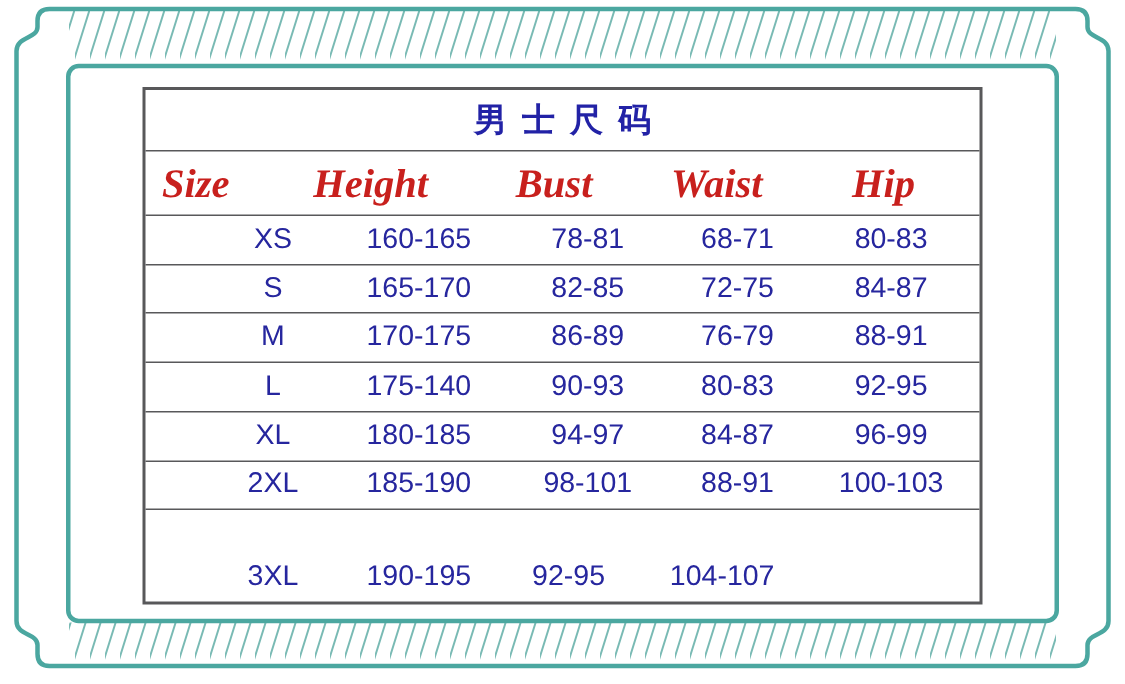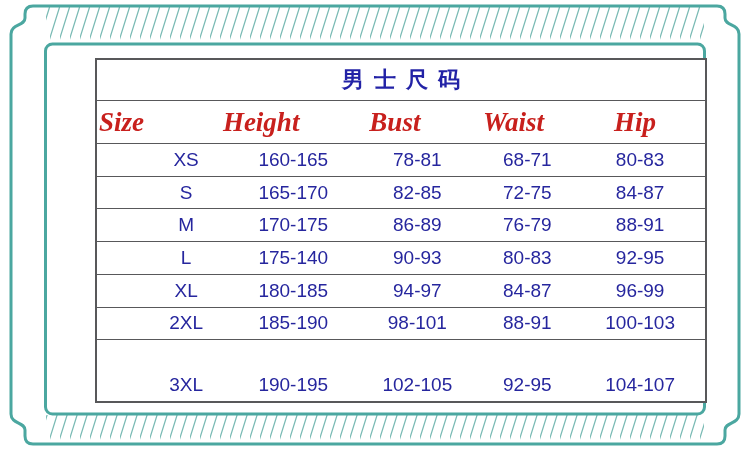--- a/index.html
+++ b/index.html
@@ -10,21 +10,21 @@
     background: #fff;
     overflow: hidden;
     font-family: "Liberation Sans", sans-serif;
   }
   .frame-svg { position: absolute; left: 0; top: 0; }
 
   .size-table {
     position: absolute;
     left: 95px;
     top: 58px;
-    width: 612px;
+    width: 560px;
     height: 345px;
     border: 2px solid #58585a;
     box-sizing: border-box;
     display: flex;
     flex-direction: column;
     background: #ffffff;
   }
   .trow {
     display: flex;
     align-items: center;
@@ -55,21 +55,21 @@
     font-size: 19px;
     font-weight: 500;
     padding-left: 44px;
   }
   .cell { text-align: center; box-sizing: border-box; }
   .c0 { width: 16%; }
   .c1 { width: 22%; }
   .c2 { width: 22%; }
   .c3 { width: 17%; }
   .c4 { width: 23%; }
-  .header-row .c0 { text-align: left; padding-left: 2px; }
+  .header-row .c0 { text-align: left; padding-left: 11px; }
 </style>
 </head>
 <body>
 
 <div class="stage">
 
   <svg class="frame-svg" width="750" height="456" viewBox="0 0 750 456">
     <defs>
       <pattern id="hatch" width="10" height="40" patternUnits="userSpaceOnUse">
         <path d="M 13,-4 L -2,44" stroke="#79bab4" stroke-width="1.3" fill="none"></path>
@@ -145,19 +145,18 @@
       <div class="cell c0">2XL</div>
       <div class="cell c1">185-190</div>
       <div class="cell c2">98-101</div>
       <div class="cell c3">88-91</div>
       <div class="cell c4">100-103</div>
     </div>
 
     <div class="trow data-row">
       <div class="cell c0">3XL</div>
       <div class="cell c1">190-195</div>
-      <div class="cell c2">102-105</div>
       <div class="cell c3">92-95</div>
       <div class="cell c4">104-107</div>
     </div>
 
   </div>
 </div>
 
 </body></html>

